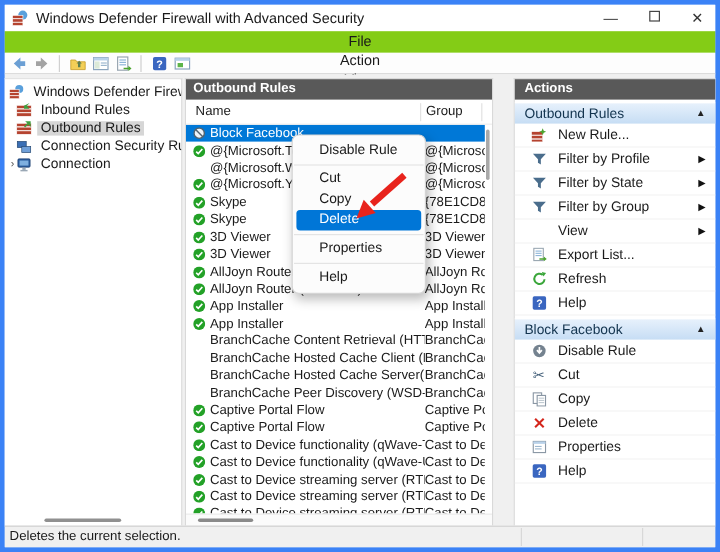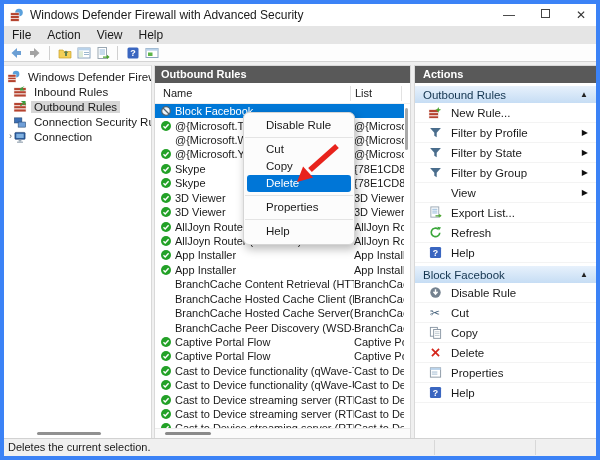--- a/index.html
+++ b/index.html
@@ -8,33 +8,33 @@
   .window { position:relative; width:600px; height:460px; background:#fff; border:4px solid #3b82f6; }
 
   
   .titlebar { height:22px; display:flex; align-items:center; padding:0 10px 0 6px; background:#fff; font-size:12px; }
   .titlebar .app-icon { width:14px; height:14px; margin-right:6px; flex:0 0 auto; }
   .win-controls { margin-left:auto; display:flex; gap:26px; color:#333; font-size:12px; }
   .win-controls span { cursor:default; line-height:1; }
   .ctl-max { font-size:10px; border:1px solid #444; width:9px; height:9px; display:inline-block; }
 
   
-  .menubar { height:18px; display:flex; align-items:center; font-size:12px; background:#e5e5e5; }
+  .menubar { height:18px; display:flex; align-items:center; font-size:12px; background:#84cc16;flex-direction:column; }
   .menubar span { padding:1px 8px; }
 
   
   .toolbar { height:18px; display:flex; align-items:center; gap:4px; padding-left:4px; background:#fdfdfd; border-bottom:1px solid #d4d4d4; }
   .toolbar .tb-icon { width:15px; height:15px; display:inline-flex; align-items:center; justify-content:center; }
   .tb-sep { width:1px; height:14px; background:#d0d0d0; margin:0 3px; }
 
   
   .main { position:absolute; top:58px; left:0; right:0; bottom:18px; background:#f0f0f0; display:flex; padding-top:3px; }
   .tree-panel { width:148px; background:#fff; border-right:1px solid #d9d9d9; border-top:1px solid #e3e3e3; position:relative; padding-top:3px; font-size:11.5px; }
   .center-panel { width:257px; background:#fff; border:1px solid #d9d9d9; border-bottom:none; margin-left:2px; position:relative; display:flex; flex-direction:column; }
-  .actions-panel { flex:1; background:#fff; border:1px solid #d9d9d9; border-bottom:none; border-right:none; margin-left:3px; position:relative; }
+  .actions-panel { flex:1; background:#fff; border:1px solid #d9d9d9; border-bottom:none; border-right:none; margin-left:17px; position:relative; }
 
   
   .tree-row { display:flex; align-items:center; height:15.2px; padding-left:9px; position:relative; white-space:nowrap; overflow:hidden; }
   .tree-row.root { padding-left:3px; }
   .tree-expander { position:absolute; left:5px; top:1px; font-size:9px; color:#555; }
   .tree-icon { width:14px; height:13px; margin-right:4px; flex:0 0 auto; }
   .tree-label { padding:0 3px; }
   .tree-row.selected .tree-label { background:#d6d6d6; }
   .tree-hscroll { position:absolute; bottom:3px; left:33px; width:64px; height:3px; background:#909090; border-radius:2px; }
 
@@ -212,21 +212,21 @@
               <rect x="3.8" y="11.4" width="6.4" height="1.3" fill="#9aa8b5"></rect>
             </svg></span>
           <span class="tree-label">Connection</span>
         </div>
       </div>
 
     <div class="center-panel">
       <div class="panel-title">Outbound Rules</div>
       <div class="col-header">
         <span class="col-name">Name</span>
-        <span class="col-group">List</span>
+        <span class="col-group">Group</span>
         <span class="col-sep" style="left:195px"></span>
         <span class="col-sep" style="left:246px"></span>
       </div>
       <div class="list" id="rules-list">
         <div class="v-scroll-thumb"></div>
       <div class="lrow selected">
             <span class="cell-name">
               <span class="status-ico"><svg viewBox="0 0 10 10" width="10" height="10">
                   <circle cx="5" cy="5" r="4.3" fill="#eef3f8" stroke="#51636f" stroke-width="1.2"></circle>
                   <line x1="2" y1="2" x2="8" y2="8" stroke="#51636f" stroke-width="1.2"></line>

